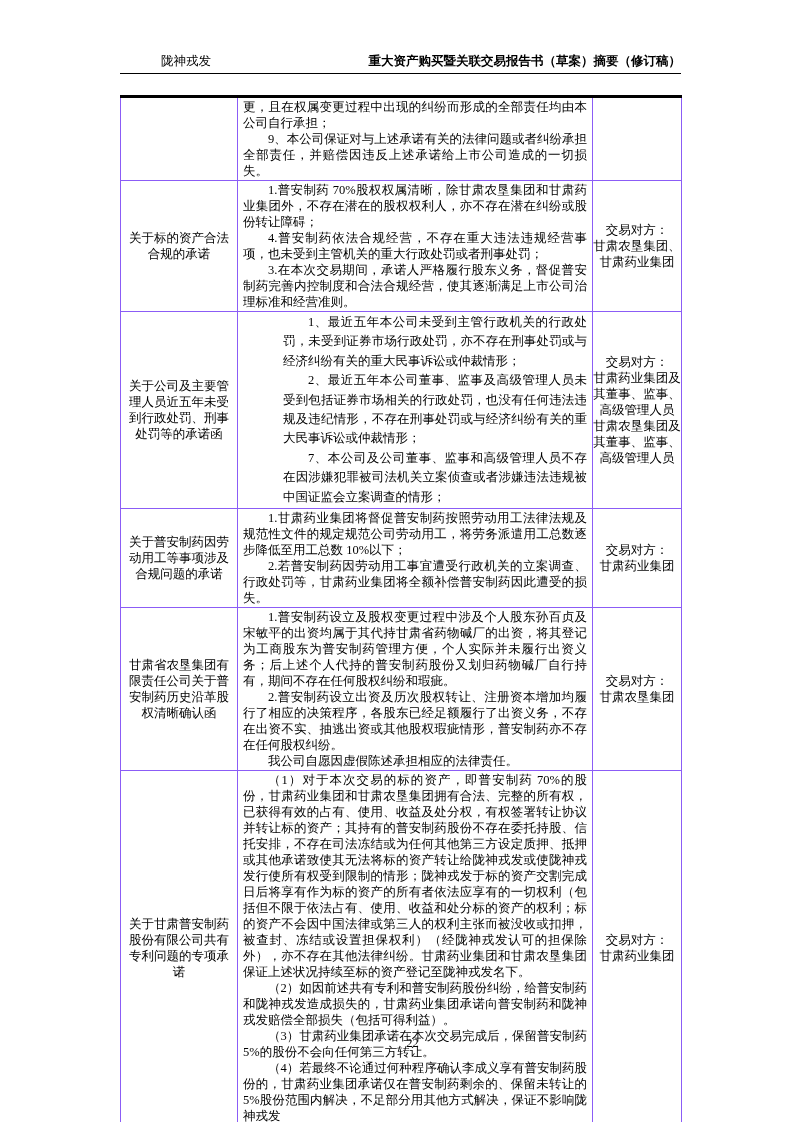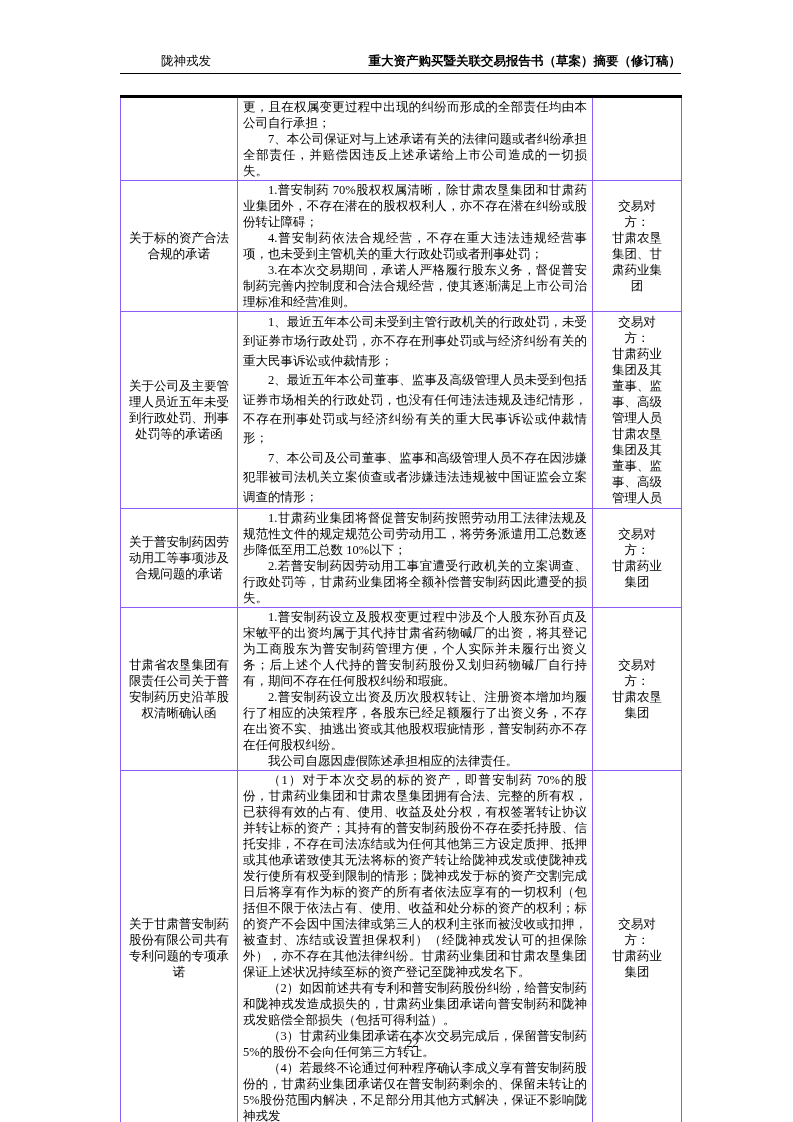--- a/index.html
+++ b/index.html
@@ -54,24 +54,24 @@
   }
   td.mid {
     padding: 1px 5px;
   }
   td.mid p {
     text-align: justify;
     text-indent: 2em;
     word-break: break-all;
   }
   td.mid p.cont { text-indent: 0; }
-  td.mid.wide-leading p { line-height: 19.4px; }
+  td.mid.wide-leading p { line-height: 19.4px; margin-left: 40px; }
   td.cp {
     text-align: center;
-    padding: 2px 16px;
+    padding: 2px 0;
   }
   tr.r1 { height: 68px; }
   tr.r2 { height: 124px; }
   tr.r3 { height: 175px; }
   tr.r4 { height: 84px; }
   tr.r5 { height: 155px; }
   tr.r6 { height: 322px; }
   .page-footer {
     position: absolute;
     top: 1036px;
@@ -96,21 +96,21 @@
       <colgroup>
         <col class="c-label">
         <col class="c-body">
         <col class="c-party">
       </colgroup>
       <tbody>
         <tr class="r1">
           <td class="lbl"></td>
           <td class="mid">
             <p class="cont">更，且在权属变更过程中出现的纠纷而形成的全部责任均由本公司自行承担；</p>
-            <p>7、本公司保证对与上述承诺有关的法律问题或者纠纷承担全部责任，并赔偿因违反上述承诺给上市公司造成的一切损失。</p>
+            <p>9、本公司保证对与上述承诺有关的法律问题或者纠纷承担全部责任，并赔偿因违反上述承诺给上市公司造成的一切损失。</p>
           </td>
           <td class="cp"></td>
         </tr>
 
         <tr class="r2">
           <td class="lbl">关于标的资产合法合规的承诺</td>
           <td class="mid">
             <p>1.普安制药 70%股权权属清晰，除甘肃农垦集团和甘肃药业集团外，不存在潜在的股权权利人，亦不存在潜在纠纷或股份转让障碍；</p>
             <p>4.普安制药依法合规经营，不存在重大违法违规经营事项，也未受到主管机关的重大行政处罚或者刑事处罚；</p>
             <p>3.在本次交易期间，承诺人严格履行股东义务，督促普安制药完善内控制度和合法合规经营，使其逐渐满足上市公司治理标准和经营准则。</p>

